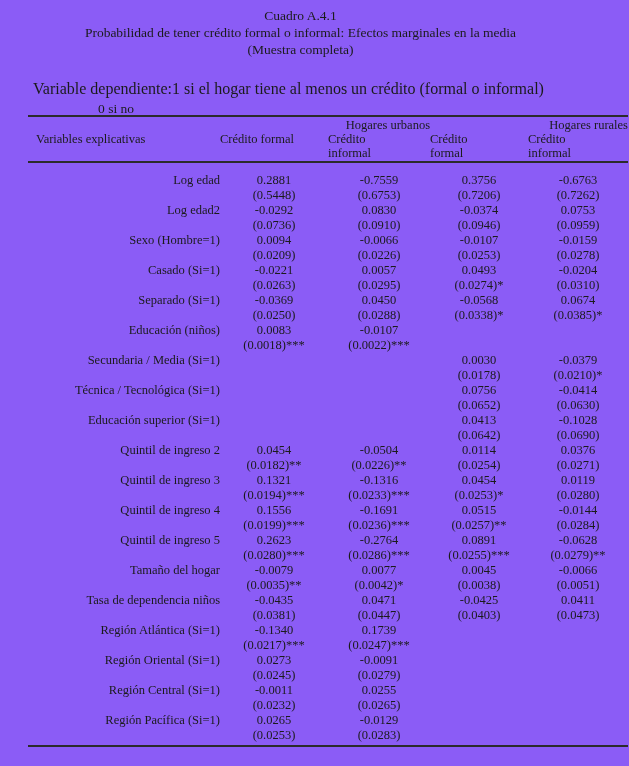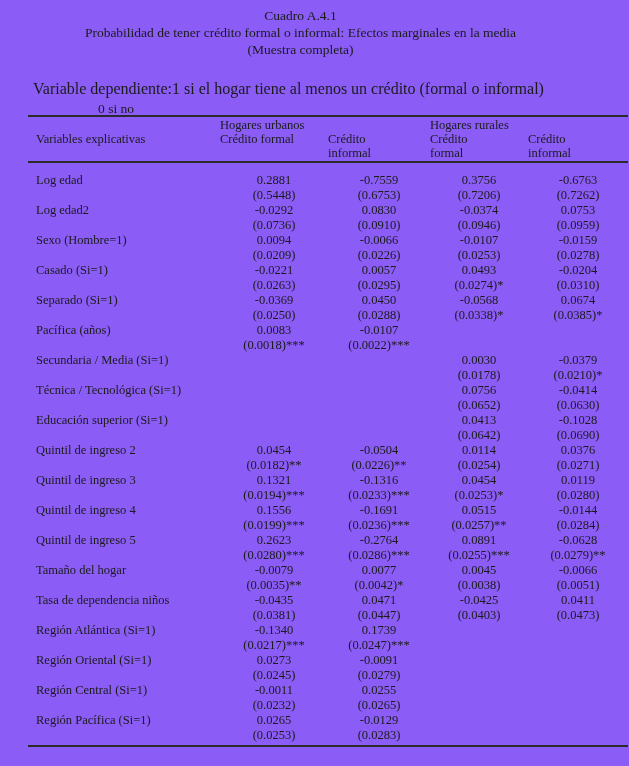--- a/index.html
+++ b/index.html
@@ -42,21 +42,21 @@
     height: 2px;
     background: #2b2b2b;
   }
   .rule-top { top: 115px; }
   .rule-mid { top: 161px; }
   .rule-bottom { top: 745px; }
   .ghead {
     position: absolute;
     top: 118px;
     font-size: 12.5px;
-    text-align: left;
+    text-align: right;
     line-height: 14px;
   }
   .ghead-urban { left: 220px; width: 210px; }
   .ghead-rural { left: 430px; width: 198px; }
   .rowhead {
     position: absolute;
     left: 36px;
     top: 132px;
     font-size: 12.5px;
     line-height: 14px;
@@ -81,20 +81,21 @@
   .trow {
     display: grid;
     grid-template-columns: 192px 108px 102px 98px 100px;
     height: 30px;
     font-size: 12.5px;
     line-height: 15px;
   }
   .cell-label {
     padding-left: 8px;
     white-space: nowrap;
+    text-align: right;
   }
   .cell-val { text-align: center; }
   .coef, .se { height: 15px; }
 </style>
 </head>
 <body>
 
 <div class="page">
 
   <div class="title-block">
@@ -221,21 +222,21 @@
         <div class="cell-val">
           <div class="coef">-0.0568</div>
           <div class="se">(0.0338)*</div>
         </div>
         <div class="cell-val">
           <div class="coef">0.0674</div>
           <div class="se">(0.0385)*</div>
         </div>
       </div>
       <div class="trow">
-        <div class="cell-label">Pacífica (años)</div>
+        <div class="cell-label">Educación (niños)</div>
         <div class="cell-val">
           <div class="coef">0.0083</div>
           <div class="se">(0.0018)***</div>
         </div>
         <div class="cell-val">
           <div class="coef">-0.0107</div>
           <div class="se">(0.0022)***</div>
         </div>
         <div class="cell-val">
           <div class="coef"></div>

